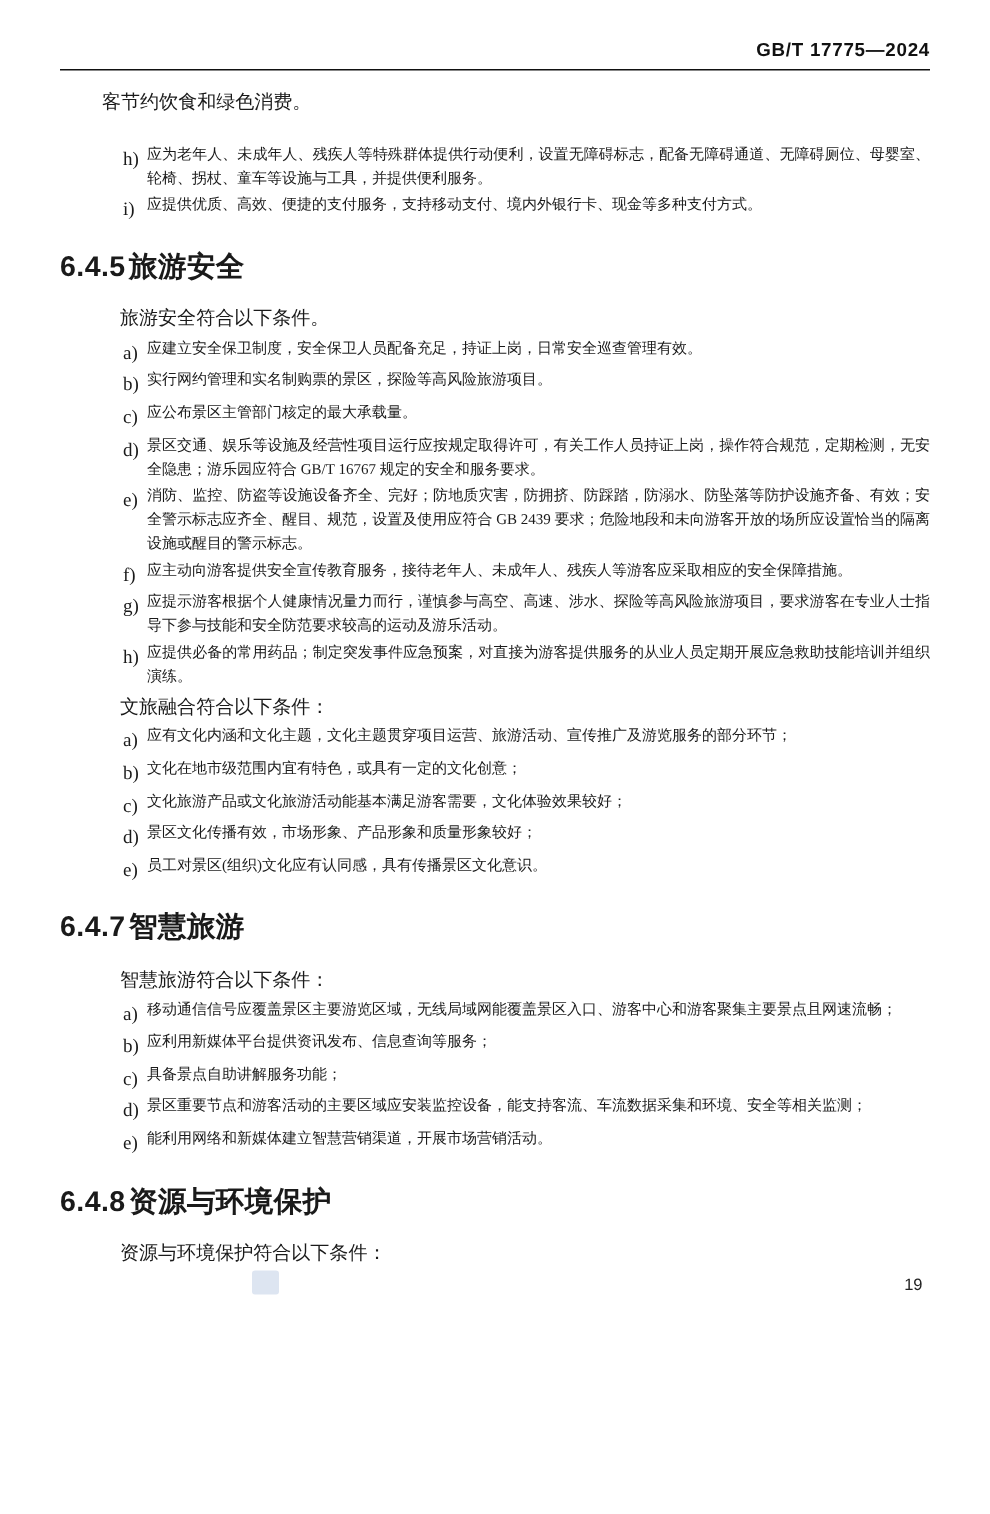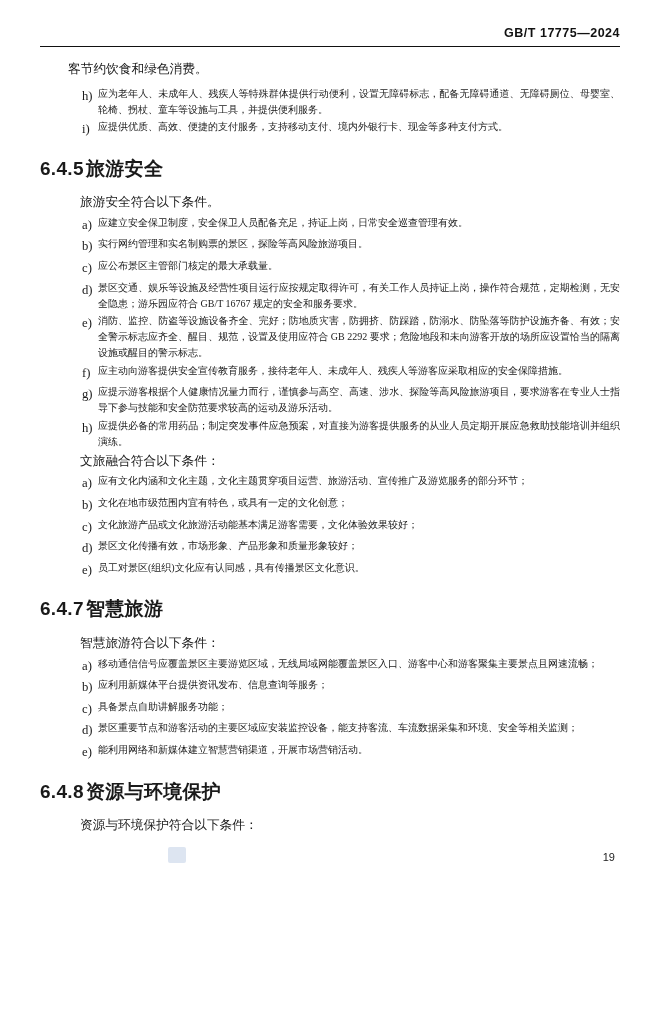--- a/index.html
+++ b/index.html
@@ -35,21 +35,22 @@
   .rule {
     border: 0;
     border-top: 1px solid #111;
     margin: 0 0 12px 0;
   }
   .body-text {
     font-size: 12.7px;
     line-height: 1.62;
   }
   .para {
-    margin: 0 0 6px 0;
+    margin: 0 0 16px 0;
+    font-family: Liberation Mono, monospace;
   }
   .indent1 {
     margin-left: 28px;
   }
   
   .list {
     margin: 0;
     padding: 0;
   }
   .li {
@@ -152,21 +153,21 @@
       <div class="li">
         <div class="marker">c)</div>
         <div class="txt">应公布景区主管部门核定的最大承载量。</div>
       </div>
       <div class="li">
         <div class="marker">d)</div>
         <div class="txt">景区交通、娱乐等设施及经营性项目运行应按规定取得许可，有关工作人员持证上岗，操作符合规范，定期检测，无安全隐患；游乐园应符合 GB/T 16767 规定的安全和服务要求。</div>
       </div>
       <div class="li">
         <div class="marker">e)</div>
-        <div class="txt">消防、监控、防盗等设施设备齐全、完好；防地质灾害，防拥挤、防踩踏，防溺水、防坠落等防护设施齐备、有效；安全警示标志应齐全、醒目、规范，设置及使用应符合 GB 2292 要求；危险地段和未向游客开放的场所应设置恰当的隔离设施或醒目的警示标志。</div>
+        <div class="txt">消防、监控、防盗等设施设备齐全、完好；防地质灾害，防拥挤、防踩踏，防溺水、防坠落等防护设施齐备、有效；安全警示标志应齐全、醒目、规范，设置及使用应符合 GB 2439 要求；危险地段和未向游客开放的场所应设置恰当的隔离设施或醒目的警示标志。</div>
       </div>
       <div class="li">
         <div class="marker">f)</div>
         <div class="txt">应主动向游客提供安全宣传教育服务，接待老年人、未成年人、残疾人等游客应采取相应的安全保障措施。</div>
       </div>
       <div class="li">
         <div class="marker">g)</div>
         <div class="txt">应提示游客根据个人健康情况量力而行，谨慎参与高空、高速、涉水、探险等高风险旅游项目，要求游客在专业人士指导下参与技能和安全防范要求较高的运动及游乐活动。</div>
       </div>
       <div class="li">

